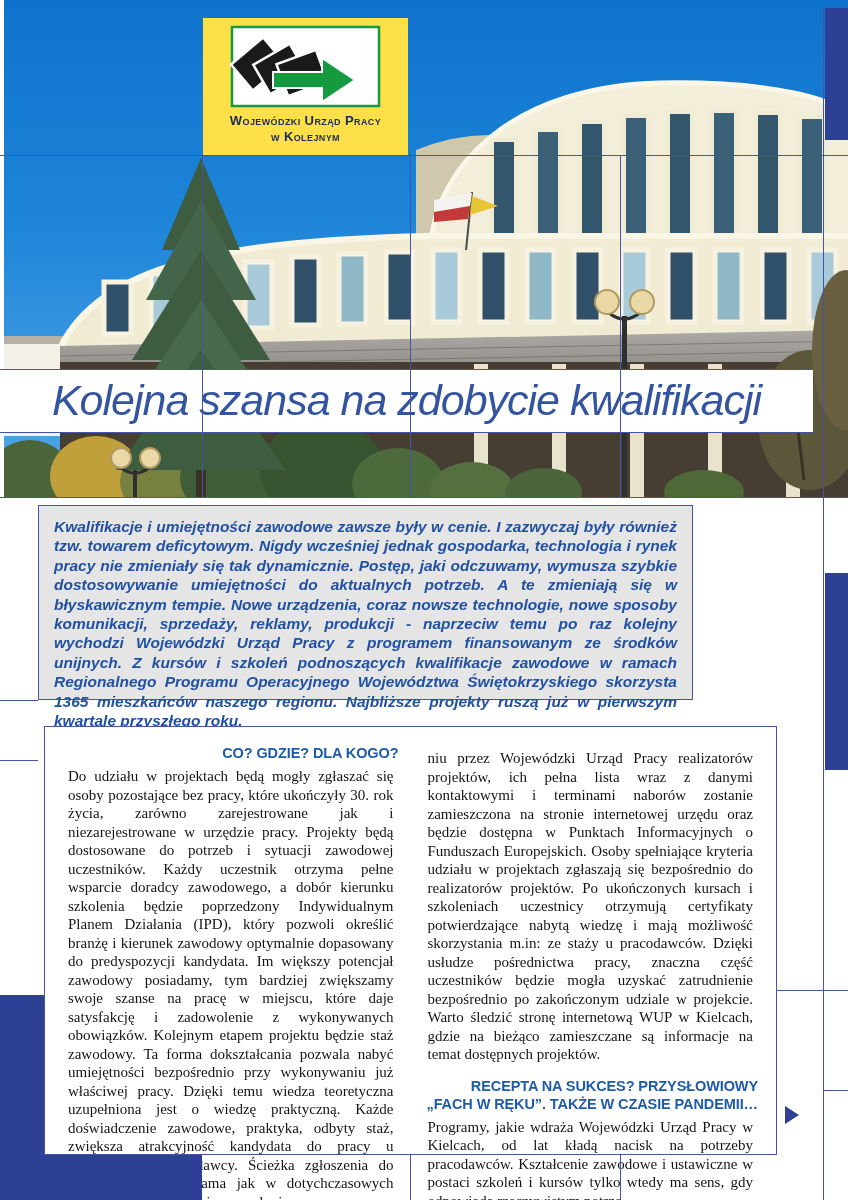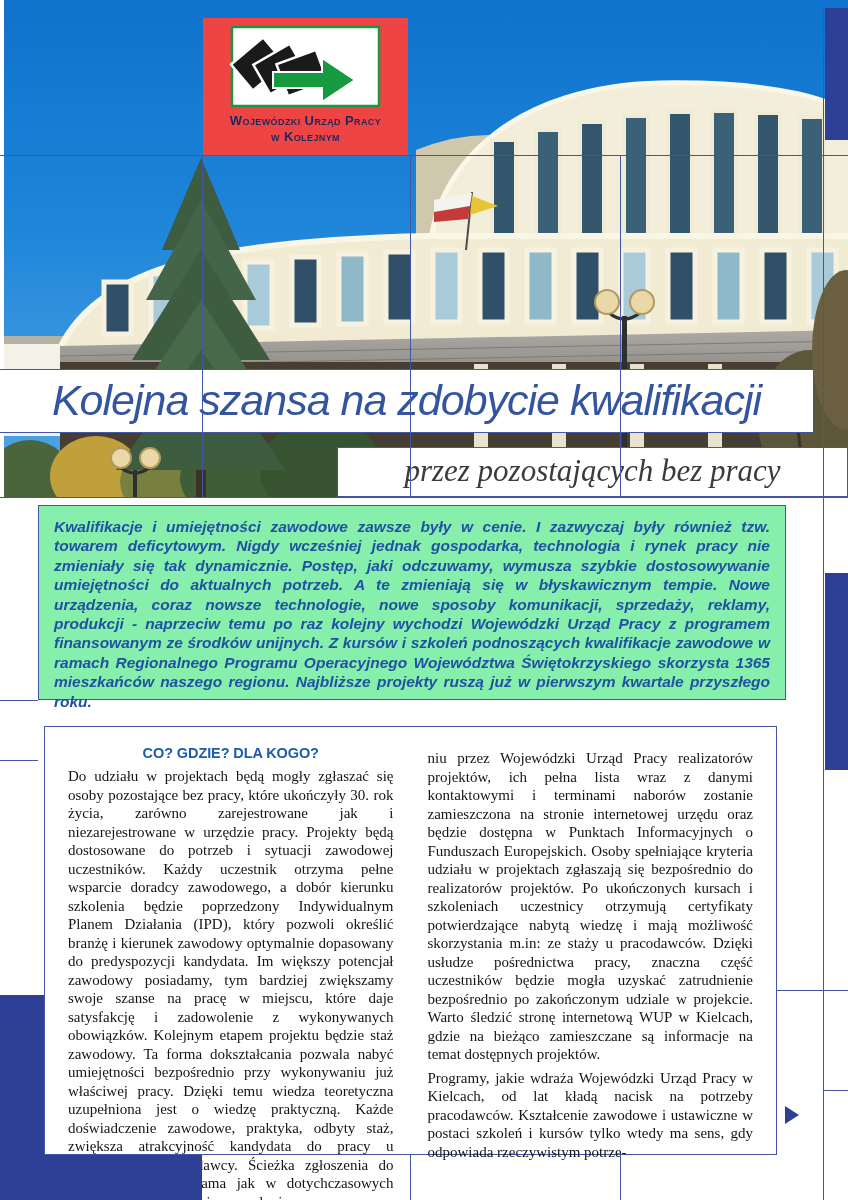--- a/index.html
+++ b/index.html
@@ -1,45 +1,45 @@
 <!DOCTYPE html>
 <html><head>
 <meta charset="utf-8">
 <style>
   html,body{margin:0;padding:0;background:#e8e8e8;}
   #page{position:relative;width:848px;height:1200px;background:#ffffff;overflow:hidden;
         font-family:"Liberation Sans",sans-serif;}
   
   #photo{position:absolute;left:4px;top:0;width:844px;height:497px;}
   
-  .logo-box{position:absolute;left:203px;top:18px;width:205px;height:137px;background:#ef4444;}
+  .logo-box{position:absolute;left:203px;top:18px;width:205px;height:137px;background:#fde047;}
   .logo-text{position:absolute;left:0;right:0;top:95px;text-align:center;
              font-weight:bold;color:#1b2a5e;font-size:13px;line-height:16px;
              font-variant:small-caps;letter-spacing:.4px;}
   
   .title-banner{position:absolute;left:0;top:369px;width:813px;height:64px;background:#fff;
         border-top:1px solid #4356a6;border-bottom:1px solid #4356a6;box-sizing:border-box;
         text-align:center;font-style:italic;font-size:43px;line-height:60px;color:#33549f;
         letter-spacing:-1px;font-family:"Liberation Sans",sans-serif;}
   .subtitle-banner{position:absolute;left:337px;top:447px;width:511px;height:50px;background:#fff;
         border:1px solid #4356a6;box-sizing:border-box;text-align:center;
         font-family:"Liberation Serif",serif;font-style:italic;font-size:31px;line-height:46px;color:#3b3b3b;}
   
-  .lead-box{position:absolute;left:38px;top:505px;width:748px;height:195px;background:#86efac;
+  .lead-box{position:absolute;left:38px;top:505px;width:655px;height:195px;background:#e5e5e5;
         border:1px solid #4356a6;box-sizing:border-box;padding:11px 15px 0 15px;
         font-weight:bold;font-style:italic;font-size:15.5px;line-height:19.4px;
         color:#2151a3;text-align:justify;}
   
   .content-box{position:absolute;left:44px;top:726px;width:733px;height:429px;background:#fff;
         border:1px solid #4356a6;box-sizing:border-box;display:flex;gap:24px;
         padding:17px 18px 16px 18px;}
   .col{flex:1;font-family:"Liberation Serif",serif;font-size:15px;line-height:18.5px;
         color:#141414;text-align:justify;}
   .col h3{margin:0 0 4px 0;font-family:"Liberation Sans",sans-serif;font-weight:bold;
-        font-size:14.5px;line-height:18px;color:#1d5bab;letter-spacing:-0.1px;text-align:center;}
+        font-size:14.5px;line-height:18px;color:#1d5bab;letter-spacing:-0.1px;text-align:right;}
   .col .h2nd{margin-top:13px;}
   .col p{margin:5px;}
   
   .navy{position:absolute;background:#2e3f96;}
   .hl{position:absolute;height:1px;background:#4356a6;}
   .vl{position:absolute;width:1px;background:#4356a6;}
   .next-arrow{position:absolute;left:785px;top:1106px;width:0;height:0;
         border-left:14px solid #2e3f96;border-top:9px solid transparent;border-bottom:9px solid transparent;}
 </style>
 </head>
@@ -180,31 +180,31 @@
         </g>
       <polygon points="70,54 119,54 119,40 152,62 119,84 119,70 70,70" fill="#169a40" stroke="#ffffff" stroke-width="2"></polygon>
     </svg>
     <div class="logo-text">
       <div>Wojewódzki Urząd Pracy</div>
       <div>w Kolejnym</div>
     </div>
   </div>
 
   <div class="title-banner">Kolejna szansa na zdobycie kwalifikacji</div>
-  <div class="subtitle-banner">przez pozostających bez pracy</div>
 
   <div class="lead-box">Kwalifikacje i umiejętności zawodowe zawsze były w cenie. I zazwyczaj były również tzw. towarem deficytowym. Nigdy wcześniej jednak gospodarka, technologia i rynek pracy nie zmieniały się tak dynamicznie. Postęp, jaki odczuwamy, wymusza szybkie dostosowywanie umiejętności do aktualnych potrzeb. A te zmieniają się w błyskawicznym tempie. Nowe urządzenia, coraz nowsze technologie, nowe sposoby komunikacji, sprzedaży, reklamy, produkcji - naprzeciw temu po raz kolejny wychodzi Wojewódzki Urząd Pracy z programem finansowanym ze środków unijnych. Z kursów i szkoleń podnoszących kwalifikacje zawodowe w ramach Regionalnego Programu Operacyjnego Województwa Świętokrzyskiego skorzysta 1365 mieszkańców naszego regionu. Najbliższe projekty ruszą już w pierwszym kwartale przyszłego roku.</div>
 
   <div class="content-box">
     <div class="col">
       <h3>CO? GDZIE? DLA KOGO?</h3>
       <p>Do udziału w projektach będą mogły zgłaszać się osoby pozostające bez pracy, które ukończyły 30. rok życia, zarówno zarejestrowane jak i niezarejestrowane w urzędzie pracy. Projekty będą dostosowane do potrzeb i sytuacji zawodowej uczestników. Każdy uczestnik otrzyma pełne wsparcie doradcy zawodowego, a dobór kierunku szkolenia będzie poprzedzony Indywidualnym Planem Działania (IPD), który pozwoli określić branżę i kierunek zawodowy optymalnie dopasowany do predyspozycji kandydata. Im większy potencjał zawodowy posiadamy, tym bardziej zwiększamy swoje szanse na pracę w miejscu, które daje satysfakcję i zadowolenie z wykonywanych obowiązków. Kolejnym etapem projektu będzie staż zawodowy. Ta forma dokształcania pozwala nabyć umiejętności bezpośrednio przy wykonywaniu już właściwej pracy. Dzięki temu wiedza teoretyczna uzupełniona jest o wiedzę praktyczną. Każde doświadczenie zawodowe, praktyka, odbyty staż, zwiększa atrakcyjność kandydata do pracy u potencjalnego pracodawcy. Ścieżka zgłoszenia do projektu jest taka sama jak w dotychczasowych naborach. Oznacza to, że po wyłonie-</p>
     </div>
     <div class="col">
       <p>niu przez Wojewódzki Urząd Pracy realizatorów projektów, ich pełna lista wraz z danymi kontaktowymi i terminami naborów zostanie zamieszczona na stronie internetowej urzędu oraz będzie dostępna w Punktach Informacyjnych o Funduszach Europejskich. Osoby spełniające kryteria udziału w projektach zgłaszają się bezpośrednio do realizatorów projektów. Po ukończonych kursach i szkoleniach uczestnicy otrzymują certyfikaty potwierdzające nabytą wiedzę i mają możliwość skorzystania m.in: ze staży u pracodawców. Dzięki usłudze pośrednictwa pracy, znaczna część uczestników będzie mogła uzyskać zatrudnienie bezpośrednio po zakończonym udziale w projekcie. Warto śledzić stronę internetową WUP w Kielcach, gdzie na bieżąco zamieszczane są informacje na temat dostępnych projektów.</p>
+      <h3 class="h2nd">RECEPTA NA SUKCES? PRZYSŁOWIOWY „FACH W RĘKU”. TAKŻE W CZASIE PANDEMII…</h3>
       <p>Programy, jakie wdraża Wojewódzki Urząd Pracy w Kielcach, od lat kładą nacisk na potrzeby pracodawców. Kształcenie zawodowe i ustawiczne w postaci szkoleń i kursów tylko wtedy ma sens, gdy odpowiada rzeczywistym potrze-</p>
     </div>
   </div>
 
   <div class="navy" style="left:825px;top:8px;width:23px;height:132px;"></div>
   <div class="navy" style="left:825px;top:573px;width:23px;height:197px;"></div>
   <div class="navy" style="left:0;top:995px;width:44px;height:160px;"></div>
   <div class="navy" style="left:0;top:1155px;width:202px;height:45px;"></div>
 
   <div class="hl" style="left:0;top:155px;width:848px;"></div>

